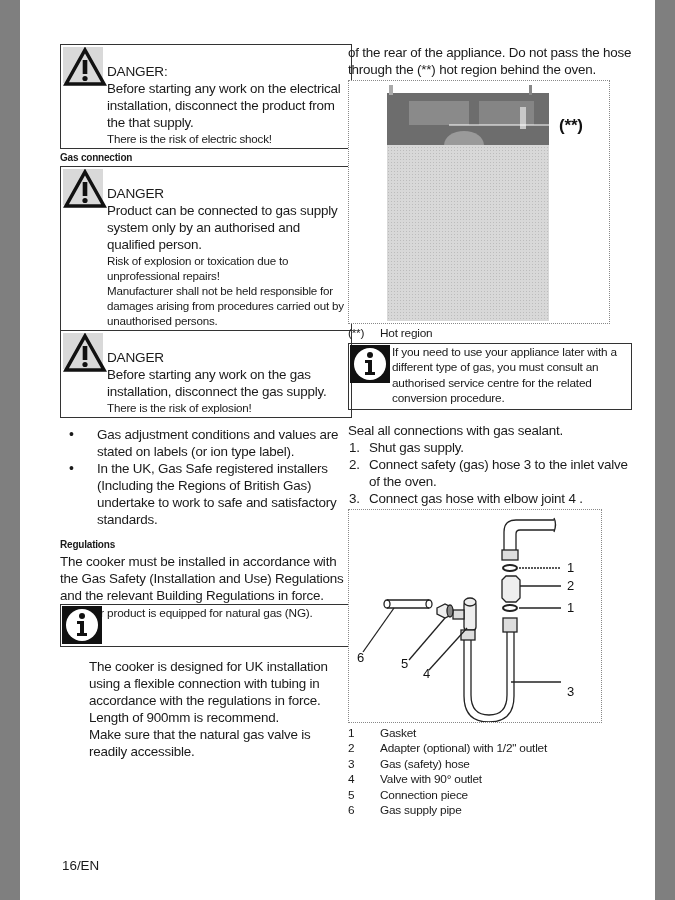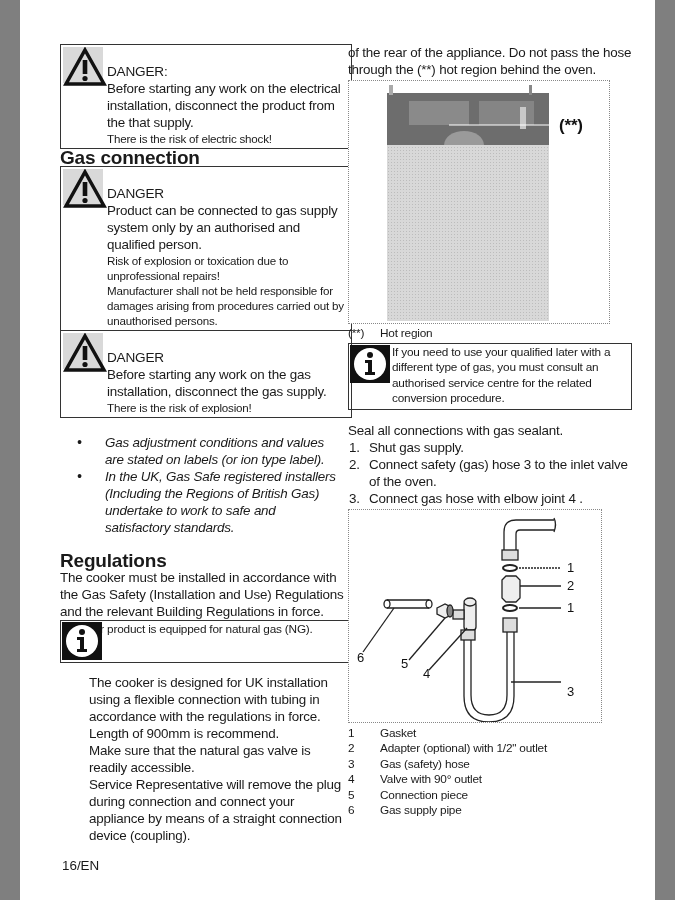--- a/index.html
+++ b/index.html
@@ -9,23 +9,23 @@
   .col { position:absolute; font-size:13.4px; line-height:17px; letter-spacing:-0.2px; }
   .left { left:40px; top:44px; width:292px; }
   .right { left:328px; top:44px; width:284px; }
   .warnbox { border:1.3px solid #333; position:relative; padding:18px 4px 2px 46px; margin:0; }
   .warnbox .ico { position:absolute; left:2px; top:2px; width:40px; height:36px; background:#d9d9d9; }
   .warnbox .ico svg { position:absolute; left:0; top:0; }
   .warnbox .title { font-weight:normal; font-size:13.6px; line-height:17px; }
   .warnbox .body { font-size:13.4px; line-height:17px; }
   .warnbox .small { font-size:11.6px; line-height:15px; }
   .warnbox + .warnbox { border-top:none; }
-  .h { font-weight:bold; font-size:19px; line-height:17px; }
+  .h { font-weight:bold; font-size:10px; line-height:17px; }
   .p { margin:0; }
-  ul.bul { list-style:none; margin:16px; padding:0;font-style:italic; }
+  ul.bul { list-style:none; margin:8px; padding:0; }
   ul.bul li { position:relative; padding-left:29px; }
   ul.bul li::before { content:"•"; position:absolute; left:1px; top:0; font-size:14px; }
   .infobox { border:1.3px solid #333; position:relative; padding:1px 4px 2px 43px; font-size:11.8px; line-height:15.5px; }
   .infobox .ico { position:absolute; left:1px; top:1px; width:40px; height:38px; background:#111; }
   .indent { padding-left:29px; }
   .figure { border:1px dotted #888; position:relative; background:#fff; }
   ol.num { margin:0; padding:0; list-style:none; }
   ol.num li { position:relative; padding-left:21px; }
   ol.num li .n { position:absolute; left:1px; top:0; }
   .legend { font-size:11.8px; line-height:15.5px; }
@@ -90,21 +90,20 @@
           <circle cx="20" cy="10" r="3" fill="#111"></circle>
           <path d="M15 15 H22 V27 H25 V30 H15 V27 H18 V18 H15 Z" fill="#111"></path>
         </svg>
     </div>
     <span>Your product is equipped for natural gas (NG).</span>
   </div>
   <div class="indent" style="margin-top:11px;">
     <div>The cooker is designed for UK installation using a flexible connection with tubing in accordance with the regulations in force.</div>
     <div>Length of 900mm is recommend.</div>
     <div>Make sure that the natural gas valve is readily accessible.</div>
-    <div>Service Representative will remove the plug during connection and connect your appliance by means of a straight connection device (coupling).</div>
   </div>
 </div>
 
 <div class="col right" style="left:348px; top:44px;">
   <p class="p">of the rear of the appliance. Do not pass the hose through the (**) hot region behind the oven.</p>
   <div class="figure" style="width:260px; height:242px; margin-top:2px;">
     <svg width="260" height="242" viewBox="0 0 260 242">
       <defs>
         <pattern id="dots" width="3" height="3" patternUnits="userSpaceOnUse">
             <rect width="3" height="3" fill="#d8d8d8"></rect>
@@ -130,21 +129,21 @@
       </div>
   </div>
   <div class="infobox" style="margin-top:1px;">
     <div class="ico">
       <svg width="40" height="38" viewBox="0 0 40 38">
           <circle cx="20" cy="19" r="16" fill="#fff"></circle>
           <circle cx="20" cy="10" r="3" fill="#111"></circle>
           <path d="M15 15 H22 V27 H25 V30 H15 V27 H18 V18 H15 Z" fill="#111"></path>
         </svg>
     </div>
-    <span>If you need to use your qualified later with a different type of gas, you must consult an authorised service centre for the related conversion procedure.</span>
+    <span>If you need to use your appliance later with a different type of gas, you must consult an authorised service centre for the related conversion procedure.</span>
   </div>
   <p class="p" style="margin-top:12px;">Seal all connections with gas sealant.</p>
   <ol class="num">
     <li><span class="n">1.</span><span>Shut gas supply.</span></li>
     <li><span class="n">2.</span><span>Connect safety (gas) hose 3 to the inlet valve of the oven.</span></li>
     <li><span class="n">3.</span><span>Connect gas hose with elbow joint 4 .</span></li>
   </ol>
   <div class="figure" style="width:252px; height:212px; margin-top:2px;">
     <svg width="252" height="212" viewBox="0 0 252 212" font-family="Liberation Sans, sans-serif" font-size="13" fill="none" stroke="#222" stroke-width="1.3">
 

